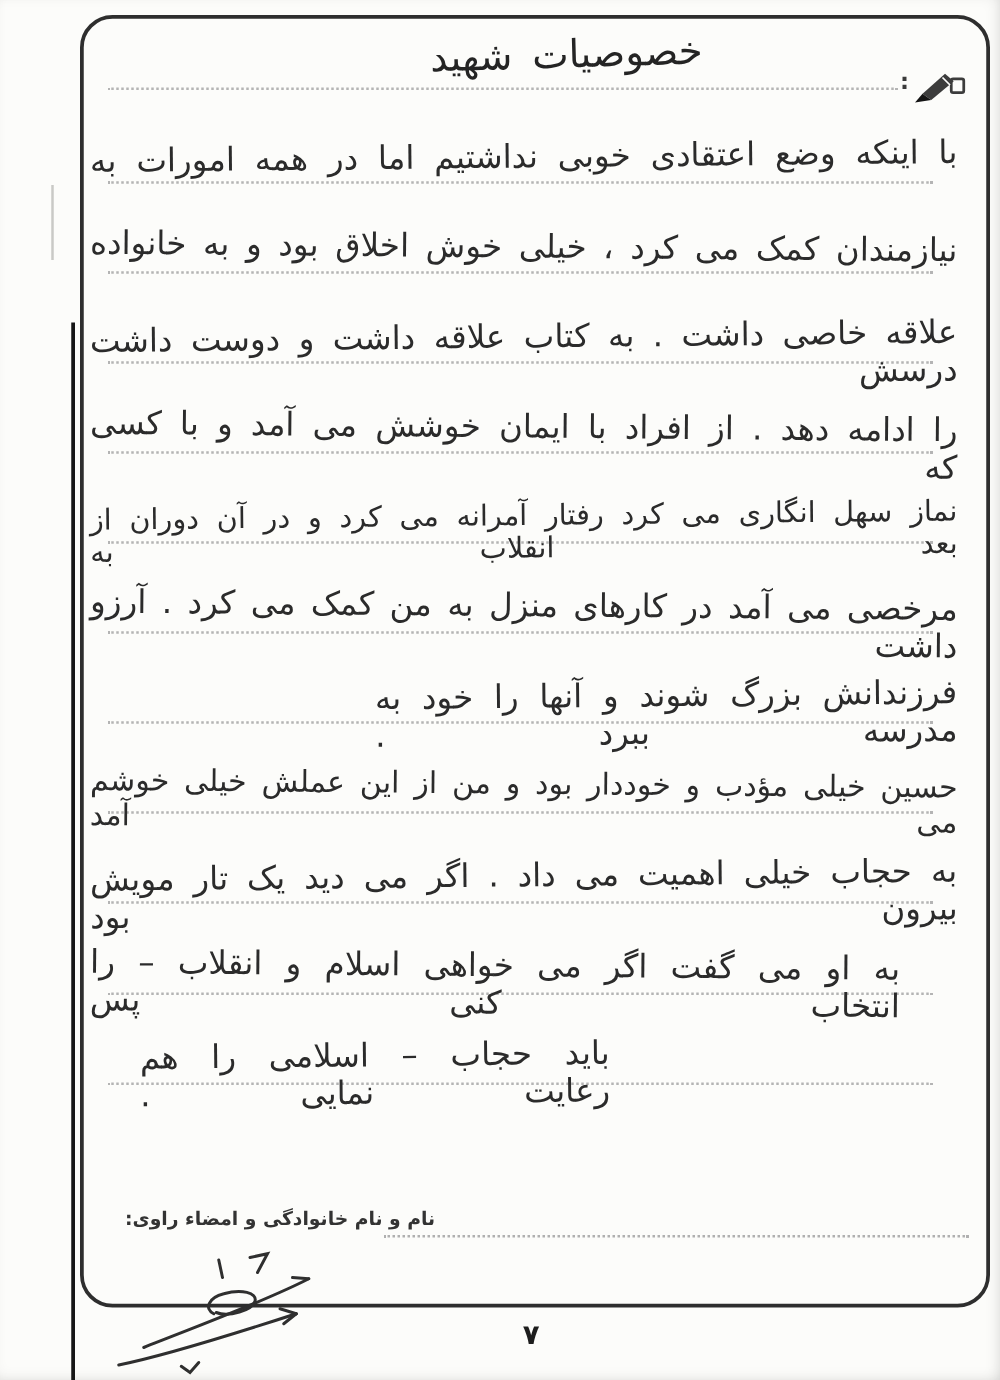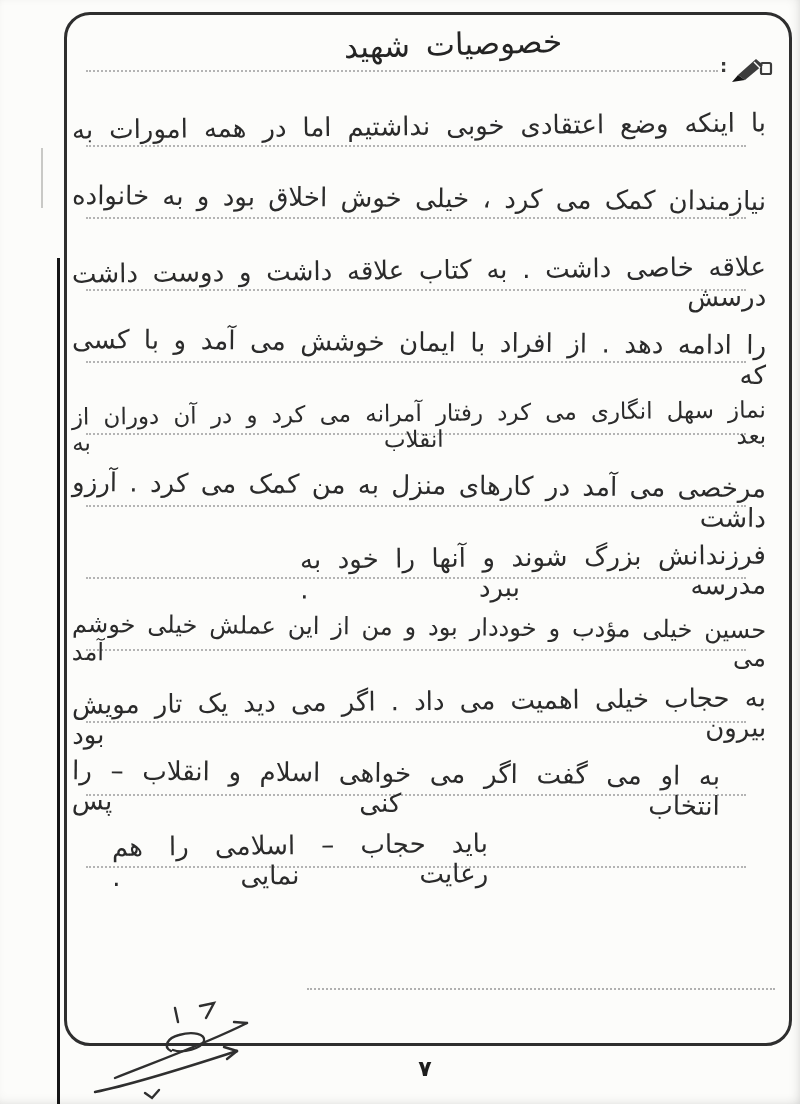--- a/index.html
+++ b/index.html
@@ -95,20 +95,21 @@
   <div class="hw tilt-a" style="top:256px; right:34px;  left:72px;">علاقه خاصی داشت . به کتاب علاقه داشت و دوست داشت درسش</div>
   <div class="hw tilt-b" style="top:328px; right:34px;  left:72px;">را ادامه دهد . از افراد با ایمان خوشش می آمد و با کسی که</div>
   <div class="hw tilt-a" style="top:400px; right:34px;  left:72px;  font-size:23px;">نماز سهل انگاری می کرد رفتار آمرانه می کرد و در آن دوران از بعد انقلاب به</div>
   <div class="hw tilt-b" style="top:471px; right:34px;  left:72px;">مرخصی می آمد در کارهای منزل به من کمک می کرد . آرزو داشت</div>
   <div class="hw tilt-a" style="top:543px; right:34px;  left:300px;">فرزندانش بزرگ شوند و آنها را خود به مدرسه ببرد .</div>
   <div class="hw tilt-b" style="top:614px; right:34px;  left:72px;  font-size:24px;">حسین خیلی مؤدب و خوددار بود و من از این عملش خیلی خوشم می آمد</div>
   <div class="hw tilt-a" style="top:687px; right:34px;  left:72px;">به حجاب خیلی اهمیت می داد . اگر می دید یک تار مویش بیرون بود</div>
   <div class="hw tilt-b" style="top:759px; right:80px;  left:72px;">به او می گفت اگر می خواهی اسلام و انقلاب – را انتخاب کنی پس</div>
   <div class="hw tilt-a" style="top:831px; right:312px; left:112px;">باید حجاب – اسلامی را هم رعایت نمایی .</div>
 
+  <div class="footer-label">نام و نام خانوادگی و امضاء راوی:</div>
   <div class="footer-rule"></div>
 
   <svg class="signature" width="260" height="106" viewBox="0 0 260 106">
     <g fill="none" stroke="#2f2f2f" stroke-width="2.4" stroke-linecap="round">
       <path d="M100,10 L103,24"></path>
       <path d="M125,8 L139,5 L131,20"></path>
       <path d="M96,53 C88,49 92,40 104,37 C118,33 131,36 129,43 C127,50 108,56 98,52"></path>
       <path d="M40,80 C80,64 135,44 172,25"></path>
       <path d="M172,25 L159,24"></path>
       <path d="M20,94 C60,86 122,66 162,53"></path>

